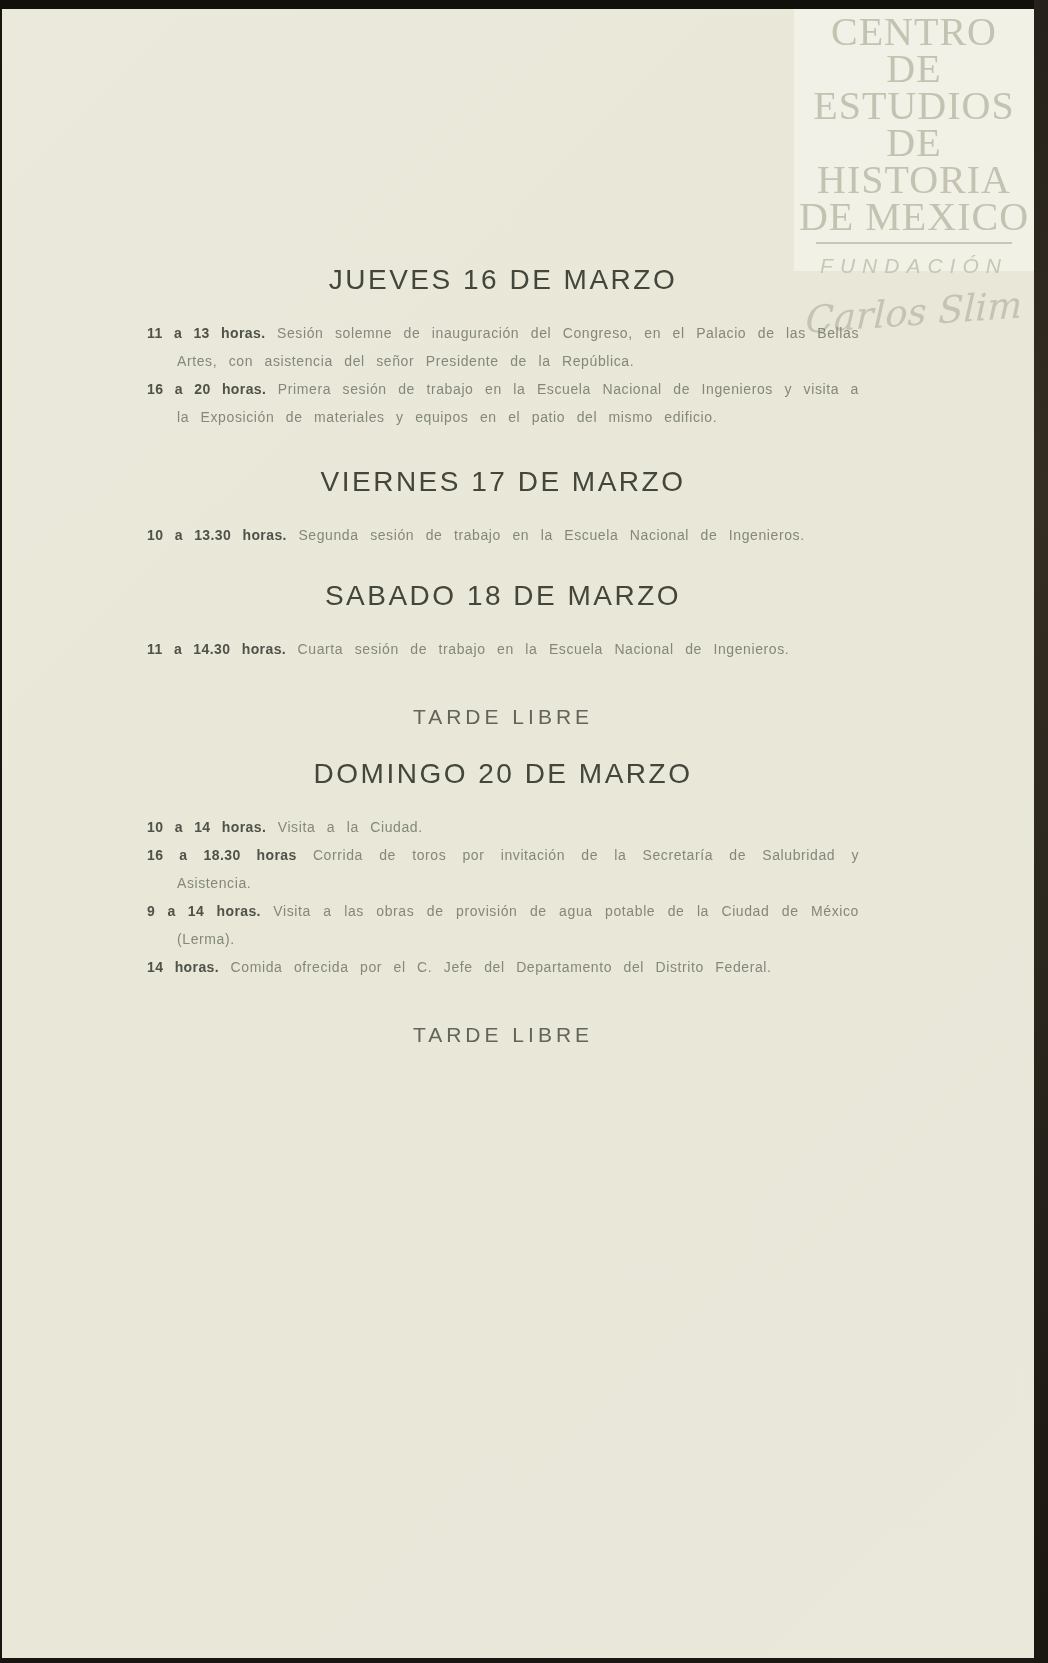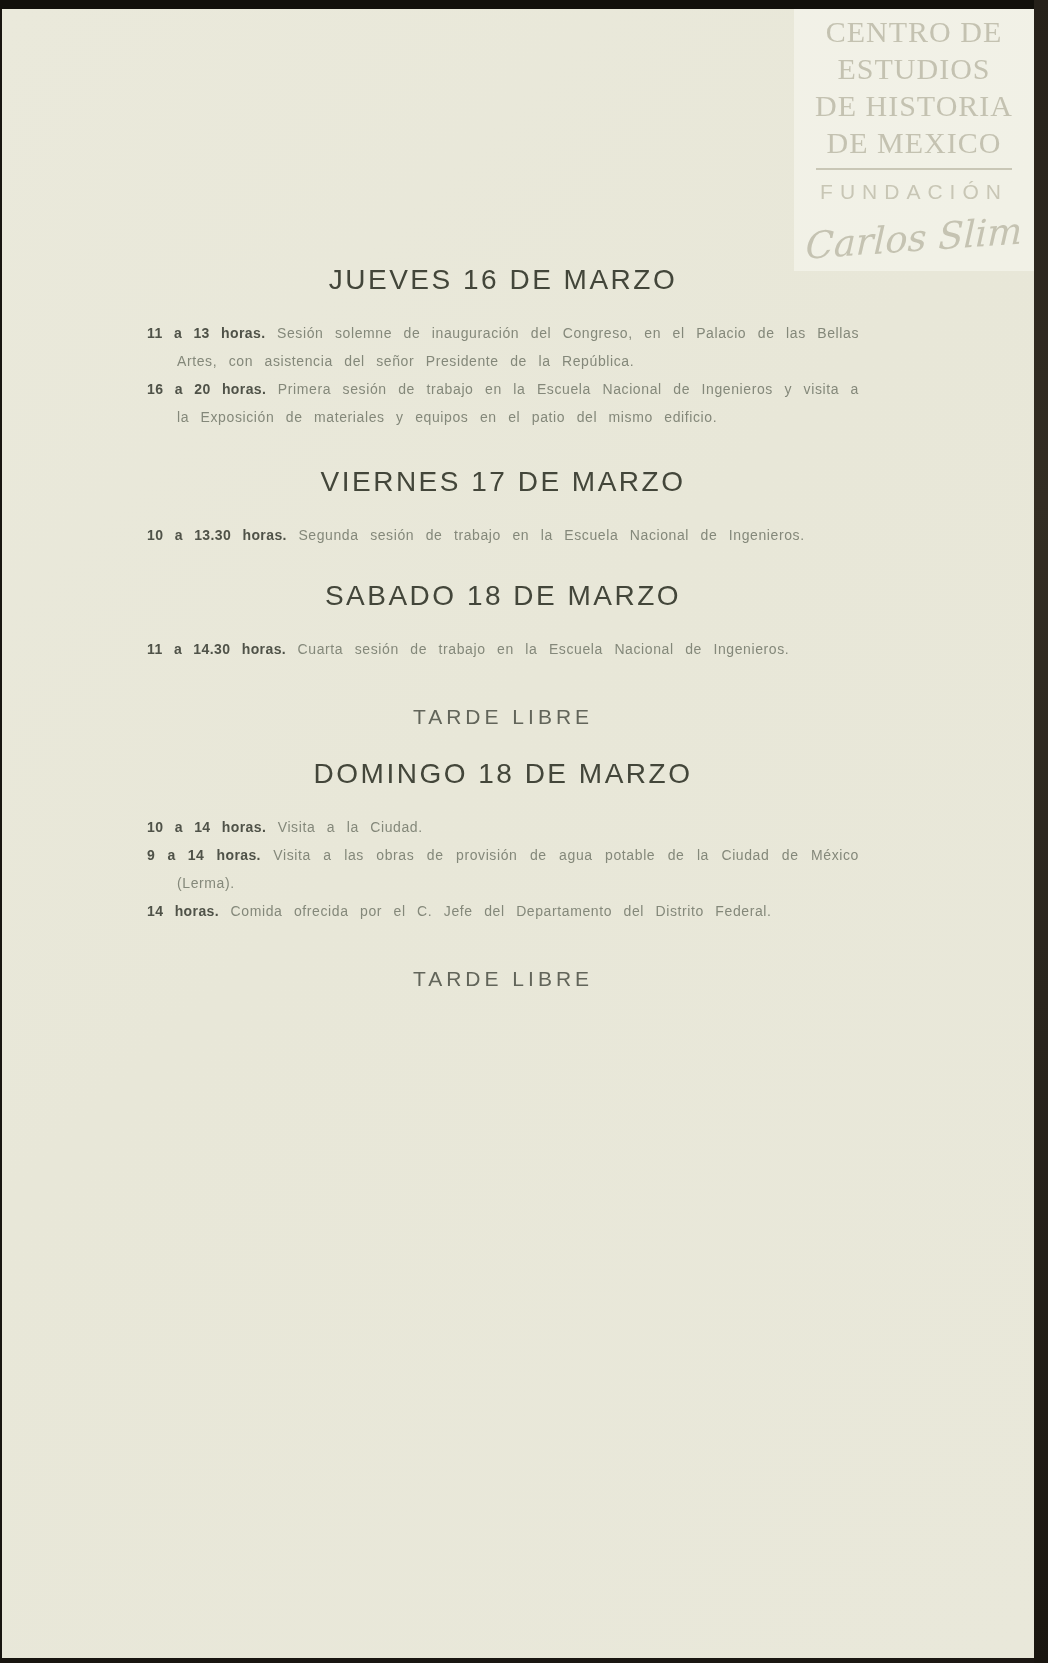--- a/index.html
+++ b/index.html
@@ -33,35 +33,36 @@
     background: rgba(253, 253, 248, 0.45);
   }
   .watermark {
     position: absolute; top: 4px; right: 4px; width: 232px;
     text-align: center;
     color: #c4c2b1;
     user-select: none;
   }
   .wm-org {
     font-family: "Liberation Serif", serif;
-    font-size: 30px; line-height: 37px;
+    font-size: 40px; line-height: 37px;
     letter-spacing: 1px;
     text-align: center;
   }
   .wm-rule {
     width: 196px; height: 0;
     border-top: 2px solid #c9c7b6;
     margin: 7px auto 9px auto;
   }
   .wm-foundation {
     font-family: "Liberation Sans", sans-serif;
     font-size: 21px; line-height: 26px;
     letter-spacing: 7px;
     color: #c8c6b5;
     white-space: nowrap;
+    font-style: italic;
   }
   .wm-signature {
     margin-top: 14px;
     font-family: "DejaVu Serif", serif;
     font-style: italic;
     font-size: 37px; line-height: 40px;
     color: #c5c3b2;
     transform: rotate(-4deg) skewX(-6deg);
     white-space: nowrap;
   }
@@ -135,22 +136,23 @@
       <p class="entry"><span class="time">11 a 13 horas.</span> <span class="desc">Sesión solemne de inauguración del Congreso, en el Palacio de las Bellas Artes, con asistencia del señor Presidente de la República.</span></p>
       <p class="entry"><span class="time">16 a 20 horas.</span> <span class="desc">Primera sesión de trabajo en la Escuela Nacional de Ingenieros y visita a la Exposición de materiales y equipos en el patio del mismo edificio.</span></p>
 
       <h2 class="day">VIERNES 17 DE MARZO</h2>
       <p class="entry"><span class="time">10 a 13.30 horas.</span> <span class="desc">Segunda sesión de trabajo en la Escuela Nacional de Ingenieros.</span></p>
 
       <h2 class="day gap-sm">SABADO 18 DE MARZO</h2>
       <p class="entry"><span class="time">11 a 14.30 horas.</span> <span class="desc">Cuarta sesión de trabajo en la Escuela Nacional de Ingenieros.</span></p>
       <div class="note">TARDE LIBRE</div>
 
-      <h2 class="day gap-md">DOMINGO 18 DE MARZO</h2>
+      <h2 class="day gap-md">DOMINGO 20 DE MARZO</h2>
       <p class="entry"><span class="time">10 a 14 horas.</span> <span class="desc">Visita a la Ciudad.</span></p>
+      <p class="entry"><span class="time">16 a 18.30 horas</span> <span class="desc">Corrida de toros por invitación de la Secretaría de Salubridad y Asistencia.</span></p>
 
       <p class="entry"><span class="time">9 a 14 horas.</span> <span class="desc">Visita a las obras de provisión de agua potable de la Ciudad de México (Lerma).</span></p>
       <p class="entry"><span class="time">14 horas.</span> <span class="desc">Comida ofrecida por el C. Jefe del Departamento del Distrito Federal.</span></p>
       <div class="note">TARDE LIBRE</div>
 
     </main>
   </div>
 </div>
 
 </body></html>

